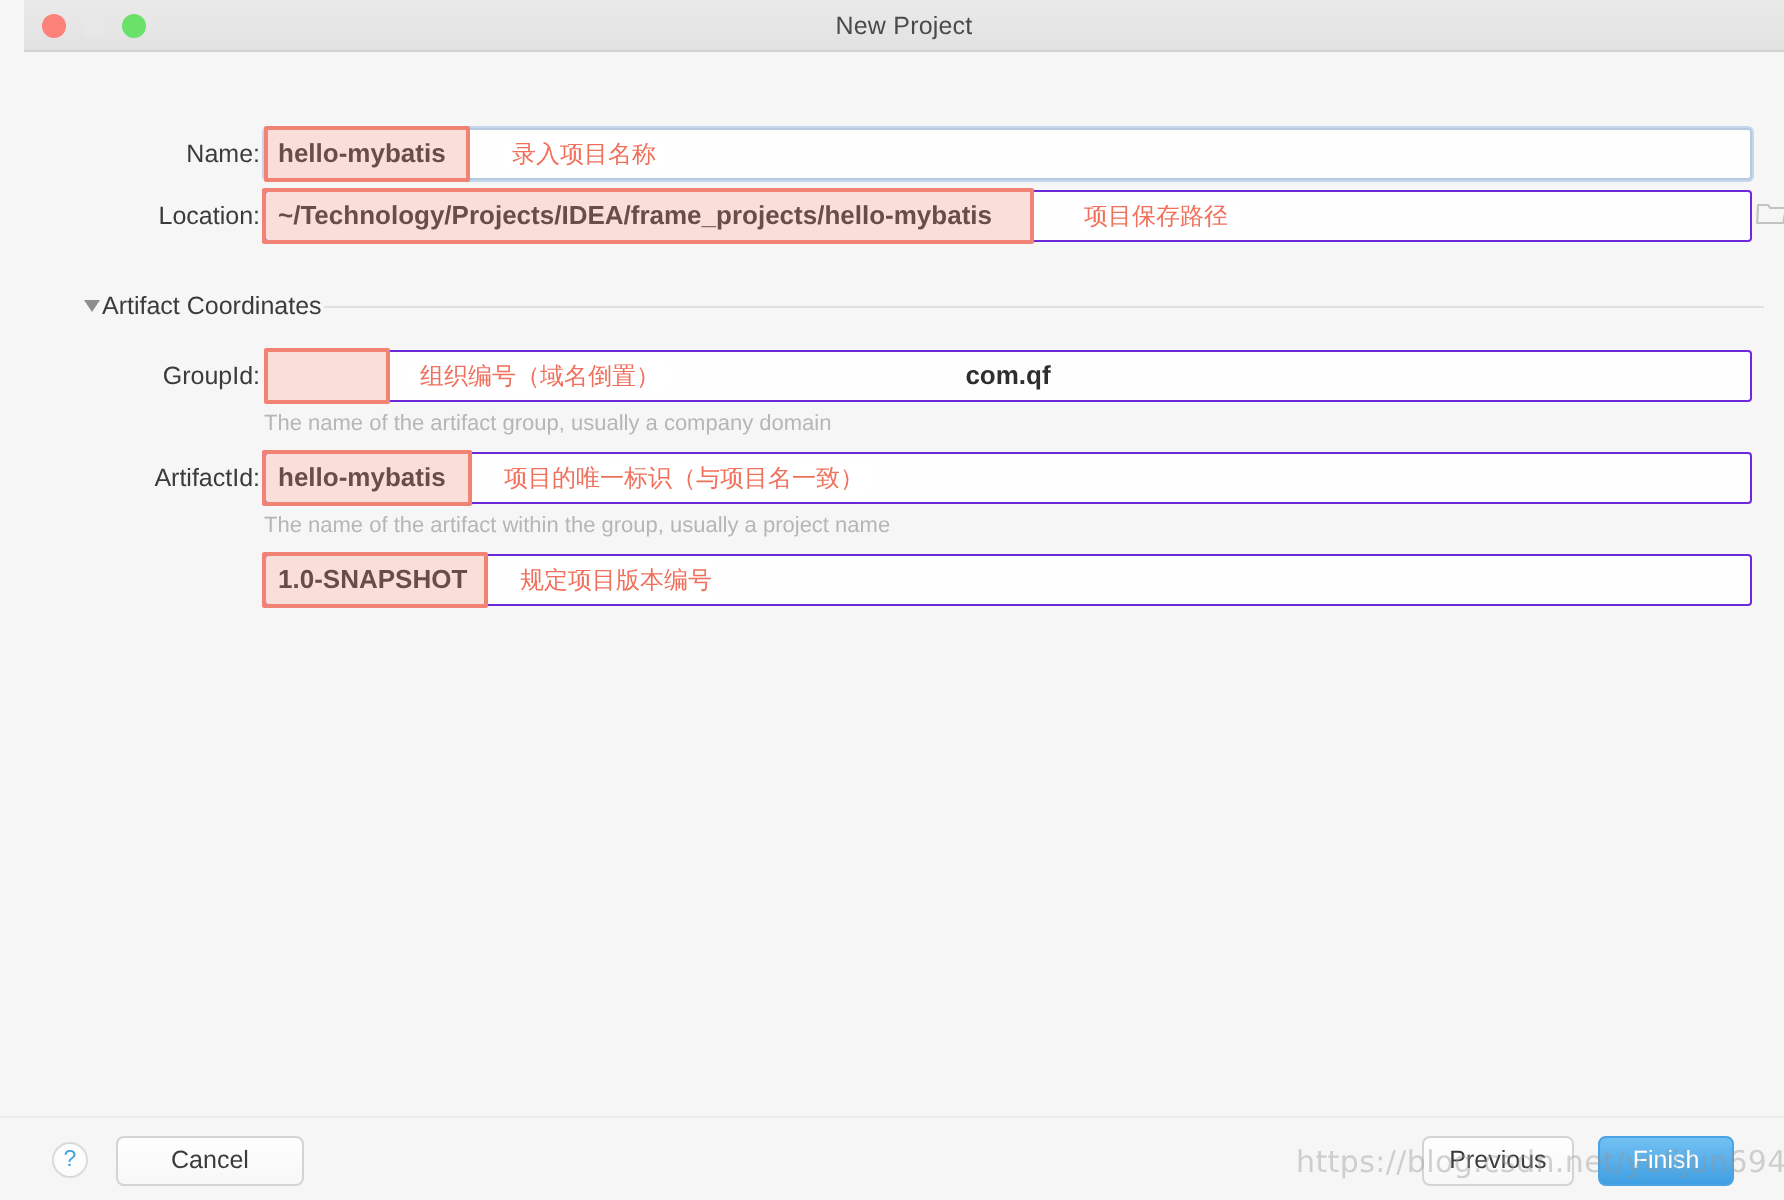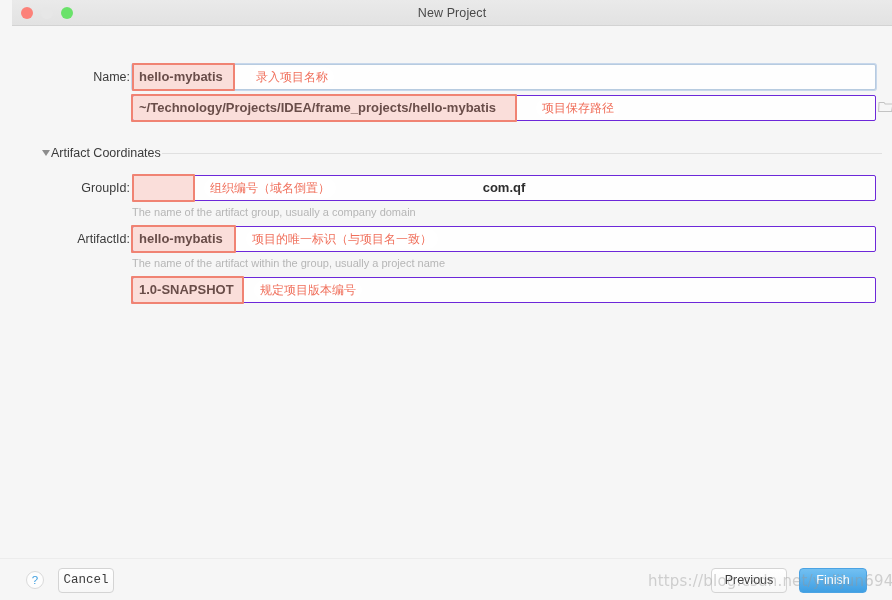--- a/index.html
+++ b/index.html
@@ -252,20 +252,21 @@
   <div class="content">
 
     <div class="row" style="top:38px;">
       <div class="field-label" style="left:22px;width:96px;">Name:</div>
       <div class="text-input focused" style="left:120px;width:744px;">hello-mybatis</div>
     </div>
     <div class="hl-box" style="left:120px;top:37px;width:103px;height:28px;"></div>
     <div class="callout" style="left:238px;top:41px;">录入项目名称</div>
 
     <div class="row" style="top:69px;">
+      <div class="field-label" style="left:22px;width:96px;">Location:</div>
       <div class="text-input" style="left:120px;width:744px;">~/Technology/Projects/IDEA/frame_projects/hello-mybatis</div>
       <svg class="folder-icon" viewBox="0 0 16 13">
         <path d="M1 2.5 L6 2.5 L7.2 4 L15 4 L13.6 11.5 L0.6 11.5 Z" fill="none" stroke="#9b9b9b" stroke-width="1.1" stroke-linejoin="round"></path>
       </svg>
     </div>
     <div class="hl-box" style="left:119px;top:68px;width:386px;height:28px;"></div>
     <div class="callout" style="left:524px;top:72px;">项目保存路径</div>
 
     <div class="section-header">
       <span class="disclosure"></span>
@@ -292,20 +293,20 @@
     <div class="row" style="top:251px;">
       <div class="text-input" style="left:120px;width:744px;">1.0-SNAPSHOT</div>
     </div>
     <div class="hl-box" style="left:119px;top:250px;width:113px;height:28px;"></div>
     <div class="callout" style="left:242px;top:254px;">规定项目版本编号</div>
 
   </div>
 
   <div class="footer">
     <div class="help-btn">?</div>
-    <div class="btn" style="left:58px;top:9px;width:56px;font-family:Liberation Mono, monospace;">Cancel</div>
+    <div class="btn" style="left:58px;top:9px;width:94px;">Cancel</div>
     <div class="btn" style="left:711px;top:9px;width:76px;">Previous</div>
     <div class="btn primary" style="left:799px;top:9px;width:68px;">Finish</div>
   </div>
 
   <div class="watermark">https://blog.csdn.net/yulijun6943</div>
 
 </div>
 
 </body></html>

